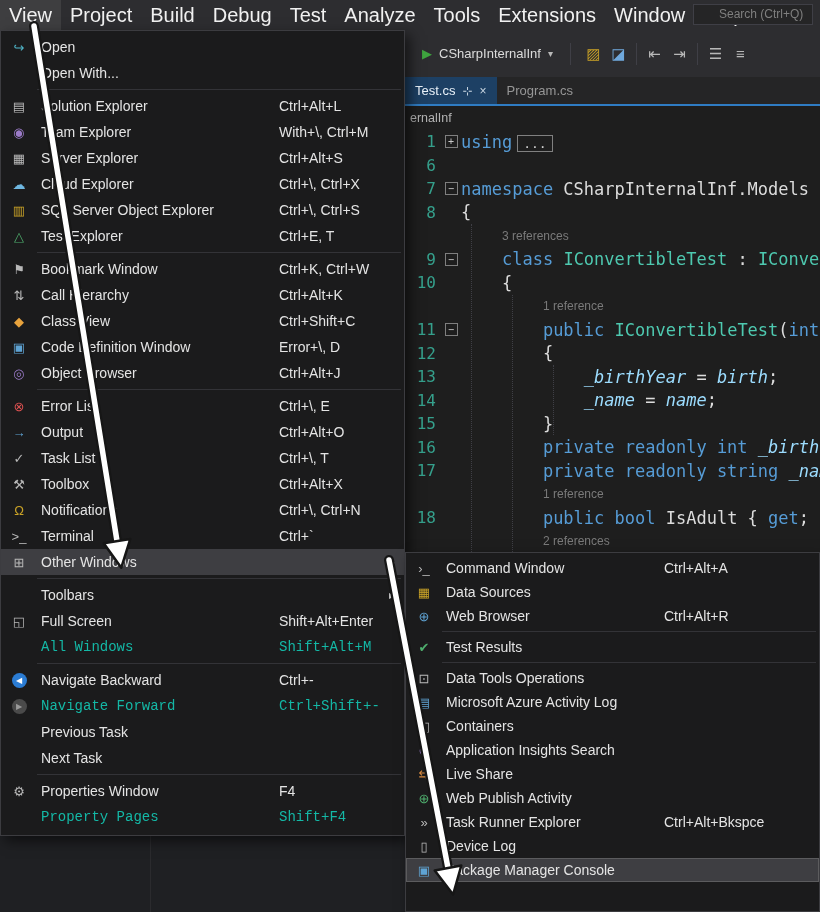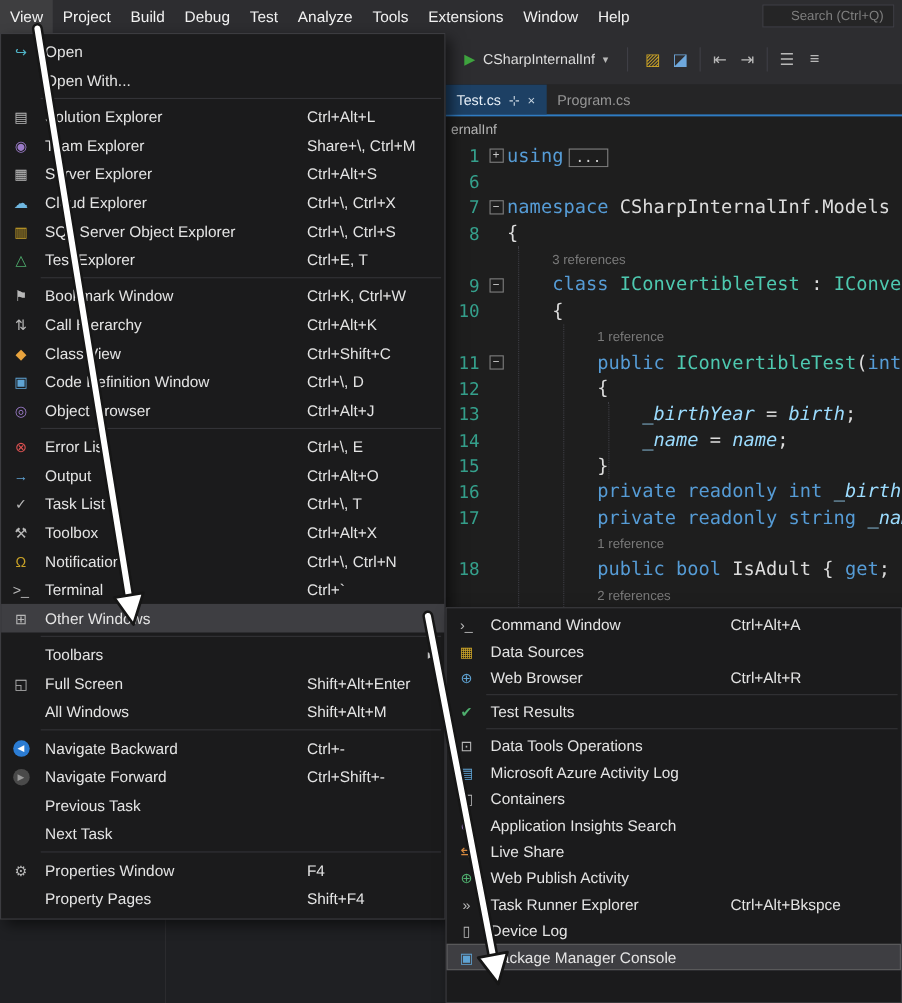--- a/index.html
+++ b/index.html
@@ -8,21 +8,21 @@
   }
   *{box-sizing:border-box;}
   html,body{margin:0;padding:0;}
   body{width:820px;height:912px;overflow:hidden;background:#1e1e1e;
        font-family:"Liberation Sans",sans-serif;}
   .app{position:absolute;left:0;top:0;width:820px;height:912px;}
 
   
   .menubar{position:absolute;left:0;top:0;width:820px;height:30px;background:#2d2d30;z-index:6;}
   .mb-items{display:flex;height:30px;align-items:stretch;}
-  .mb-item{padding:0 9px;line-height:30px;color:#f1f1f1;font-size:14px;white-space:nowrap;}
+  .mb-item{padding:0 9px;line-height:30px;color:#f1f1f1;font-size:20px;white-space:nowrap;}
   .mb-item.active{background:#3e3e40;}
   .searchbox{position:absolute;right:7px;top:4px;width:120px;height:21px;border:1px solid #3f3f46;
              background:#252526;color:#7f7f7f;font-size:12px;line-height:19px;padding-left:25px;}
 
   
   .toolbar{position:absolute;left:405px;top:30px;width:415px;height:47px;background:#2d2d30;
            display:flex;align-items:center;gap:5px;padding-left:10px;z-index:2;}
   .run-btn{display:flex;align-items:center;gap:7px;color:#dcdcdc;font-size:13px;padding:4px 7px;}
   .play-icon{color:#3fa43f;font-size:13px;}
   .caret-icon{color:#b8b8b8;font-size:10px;}
@@ -63,21 +63,21 @@
   #other-windows-menu .mrow{height:24px;}
   .mrow.hl{background:var(--hl);}
   .mrow.hl-border{background:var(--hl);outline:1px solid #5c5c5e;outline-offset:-1px;}
   .micon{width:36px;flex:none;text-align:center;font-size:13px;line-height:1;}
   .roundic{display:inline-block;width:15px;height:15px;border-radius:50%;line-height:15px;
            font-size:8px;text-align:center;}
   .mlabel{font-size:14px;color:#e4e4e4;margin-left:4px;white-space:nowrap;}
   .mshort{position:absolute;left:278px;font-size:14px;color:#e4e4e4;white-space:nowrap;}
   #other-windows-menu .mshort{left:258px;}
   .msub{position:absolute;right:9px;color:#c5c5c5;font-size:12px;}
-  .mrow.dis .mlabel,.mrow.dis .mshort{color:#e5e5e5;}
+  .mrow.dis .mlabel,.mrow.dis .mshort{color:#14b8a6;font-family:Liberation Mono, monospace;}
   .msep{height:1px;background:#333337;margin:3px 3px 3px 36px;}
 
   .lowerleft{position:absolute;left:0;top:836px;width:405px;height:76px;background:#1f2023;z-index:1;}
   .ll-line{position:absolute;left:150px;top:0;width:1px;height:76px;background:#2b2b2e;}
 
   .arrows{position:absolute;left:0;top:0;width:820px;height:912px;z-index:60;pointer-events:none;}
 </style>
 </head>
 <body>
 
@@ -254,21 +254,21 @@
       </div>
       <div class="msep"></div>
       <div class="mrow">
         <span class="micon"><span style="color: rgb(184, 184, 184);">▤</span></span>
         <span class="mlabel">Solution Explorer</span>
         <span class="mshort">Ctrl+Alt+L</span>
       </div>
       <div class="mrow">
         <span class="micon"><span style="color: rgb(155, 123, 200);">◉</span></span>
         <span class="mlabel">Team Explorer</span>
-        <span class="mshort">Share+\, Ctrl+M</span>
+        <span class="mshort">With+\, Ctrl+M</span>
       </div>
       <div class="mrow">
         <span class="micon"><span style="color: rgb(184, 184, 184);">▦</span></span>
         <span class="mlabel">Server Explorer</span>
         <span class="mshort">Ctrl+Alt+S</span>
       </div>
       <div class="mrow">
         <span class="micon"><span style="color: rgb(111, 183, 224);">☁</span></span>
         <span class="mlabel">Cloud Explorer</span>
         <span class="mshort">Ctrl+\, Ctrl+X</span>
@@ -295,21 +295,21 @@
         <span class="mshort">Ctrl+Alt+K</span>
       </div>
       <div class="mrow">
         <span class="micon"><span style="color: rgb(232, 163, 61);">◆</span></span>
         <span class="mlabel">Class View</span>
         <span class="mshort">Ctrl+Shift+C</span>
       </div>
       <div class="mrow">
         <span class="micon"><span style="color: rgb(95, 163, 211);">▣</span></span>
         <span class="mlabel">Code Definition Window</span>
-        <span class="mshort">Ctrl+\, D</span>
+        <span class="mshort">Error+\, D</span>
       </div>
       <div class="mrow">
         <span class="micon"><span style="color: rgb(155, 123, 200);">◎</span></span>
         <span class="mlabel">Object Browser</span>
         <span class="mshort">Ctrl+Alt+J</span>
       </div>
       <div class="msep"></div>
       <div class="mrow">
         <span class="micon"><span style="color: rgb(224, 82, 82);">⊗</span></span>
         <span class="mlabel">Error List</span>

